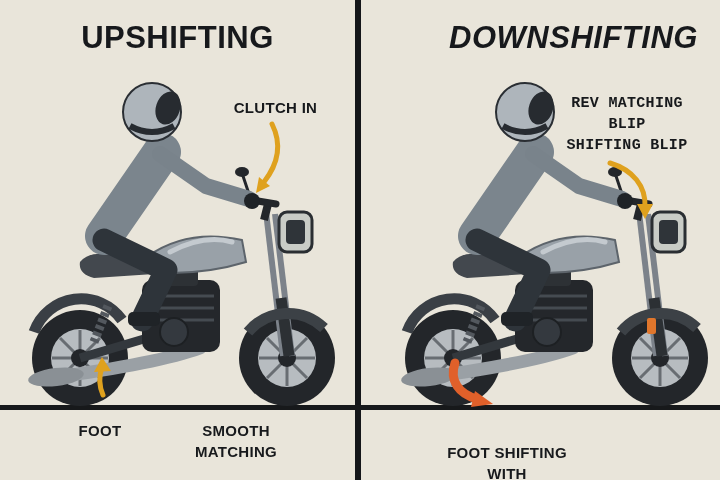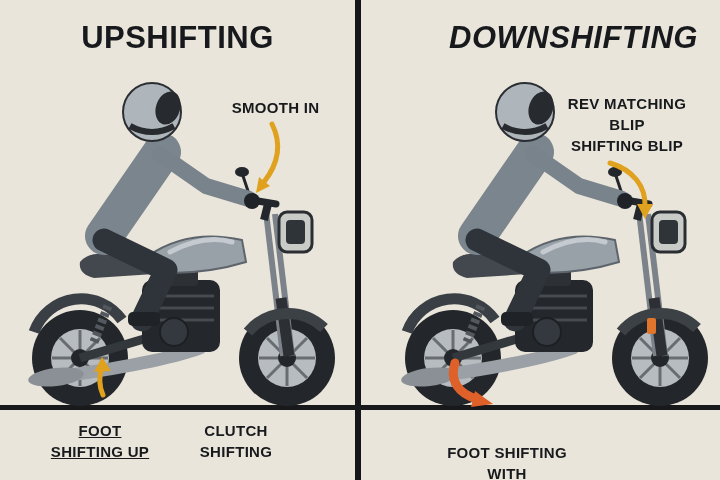--- a/index.html
+++ b/index.html
@@ -121,34 +121,33 @@
 
   <svg class="bike pos-left" viewBox="0 0 340 340">
     <use href="#moto"></use>
   </svg>
   <svg class="bike pos-right" viewBox="0 0 340 340">
     <use href="#moto"></use>
     <rect x="272" y="248" width="9" height="16" rx="2" fill="#e0762c"></rect>
   </svg>
 
   <div class="label" style="left:218px;top:97px;width:115px;">
-    <span>SMOOTH IN</span>
+    <span>CLUTCH IN</span>
   </div>
 
-  <div class="label" style="left:35px;top:420px;width:130px;text-decoration:underline;">
+  <div class="label" style="left:35px;top:420px;width:130px;">
     <span>FOOT</span>
-    <span>SHIFTING UP</span>
   </div>
 
   <div class="label" style="left:172px;top:420px;width:128px;">
-    <span>CLUTCH</span>
-    <span>SHIFTING</span>
+    <span>SMOOTH</span>
+    <span>MATCHING</span>
   </div>
 
-  <div class="label" style="left:552px;top:93px;width:150px;">
+  <div class="label" style="left:552px;top:93px;width:150px;font-family:Liberation Mono, monospace;">
     <span>REV MATCHING</span>
     <span>BLIP</span>
     <span>SHIFTING BLIP</span>
   </div>
 
   <div class="label" style="left:428px;top:442px;width:158px;">
     <span>FOOT SHIFTING</span>
     <span>WITH</span>
   </div>
 

